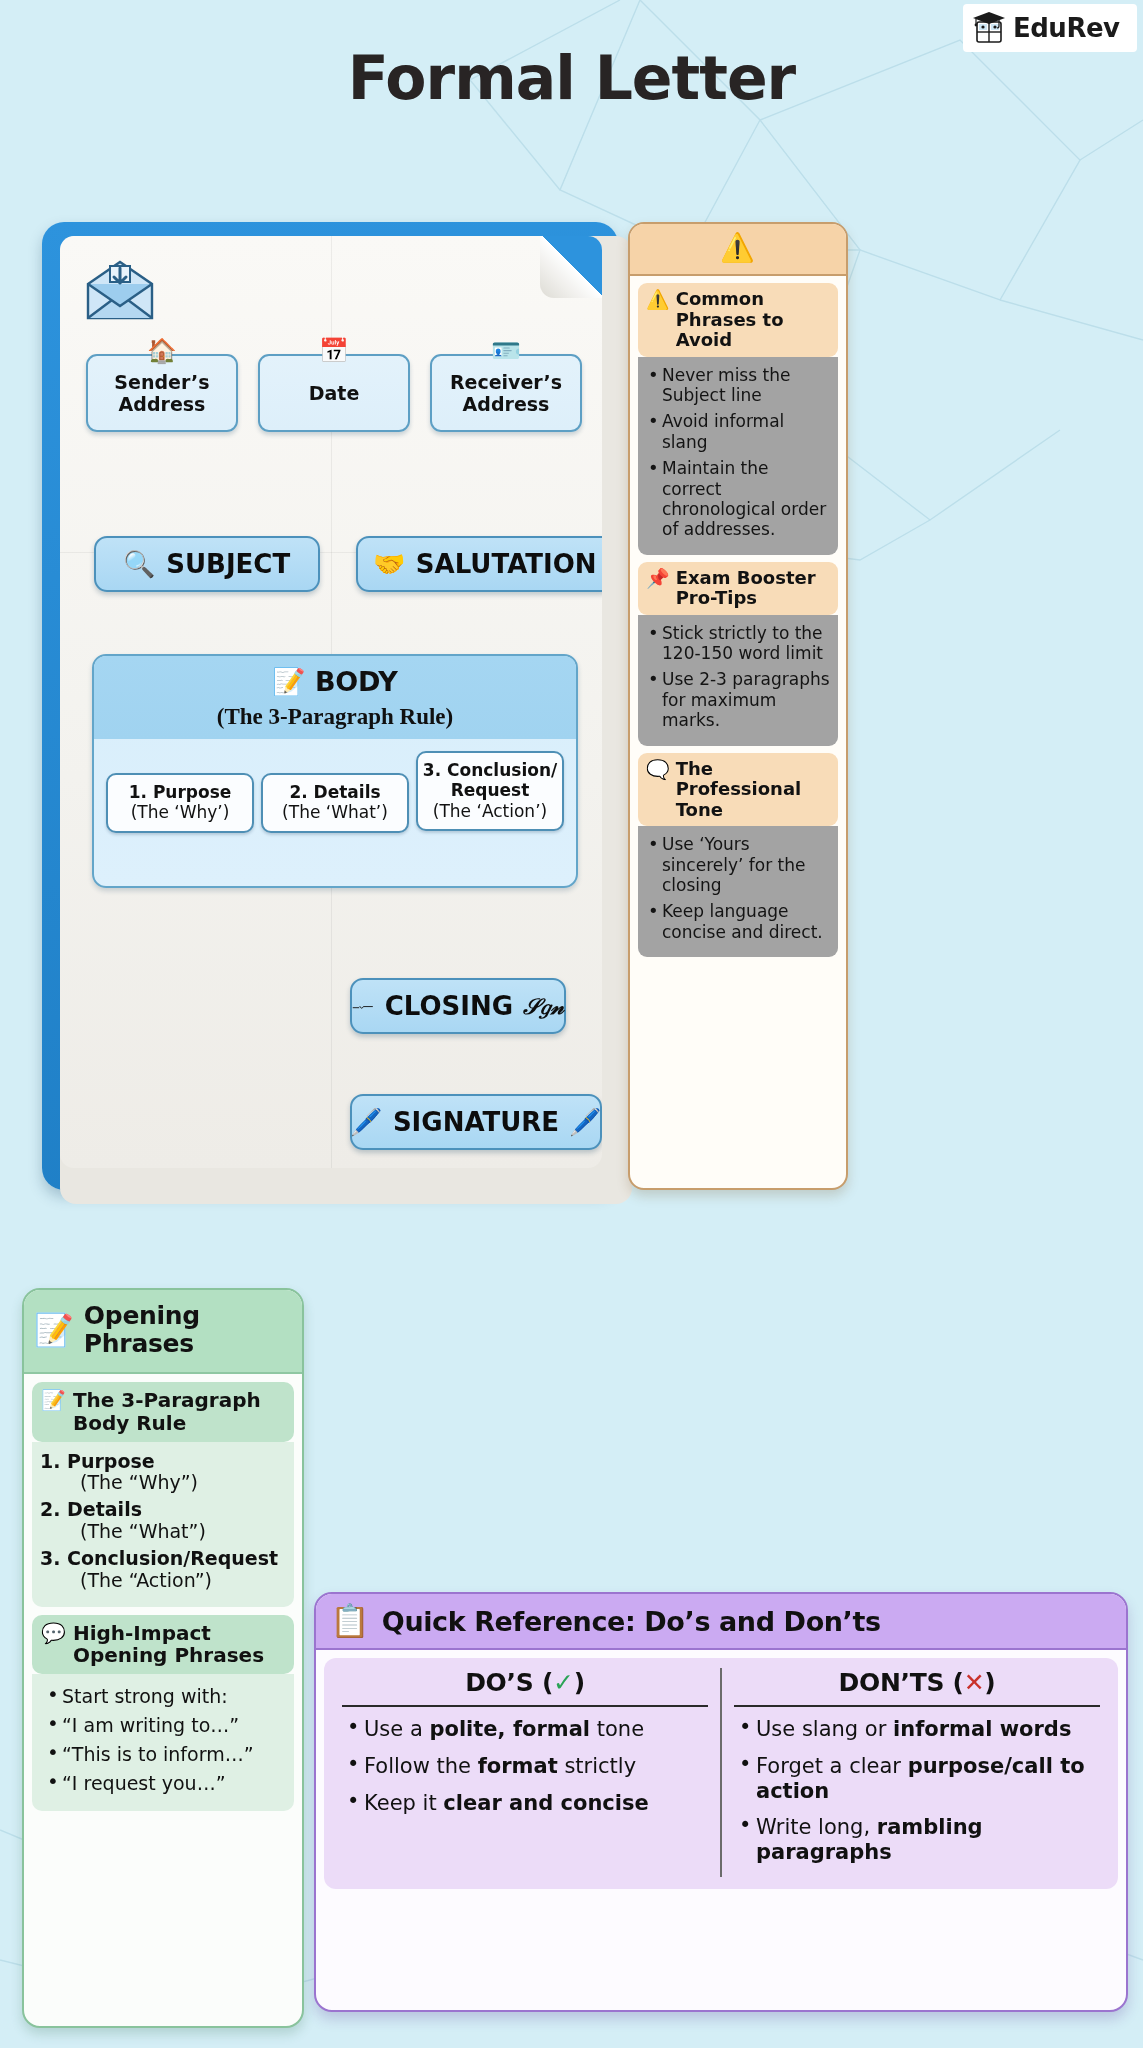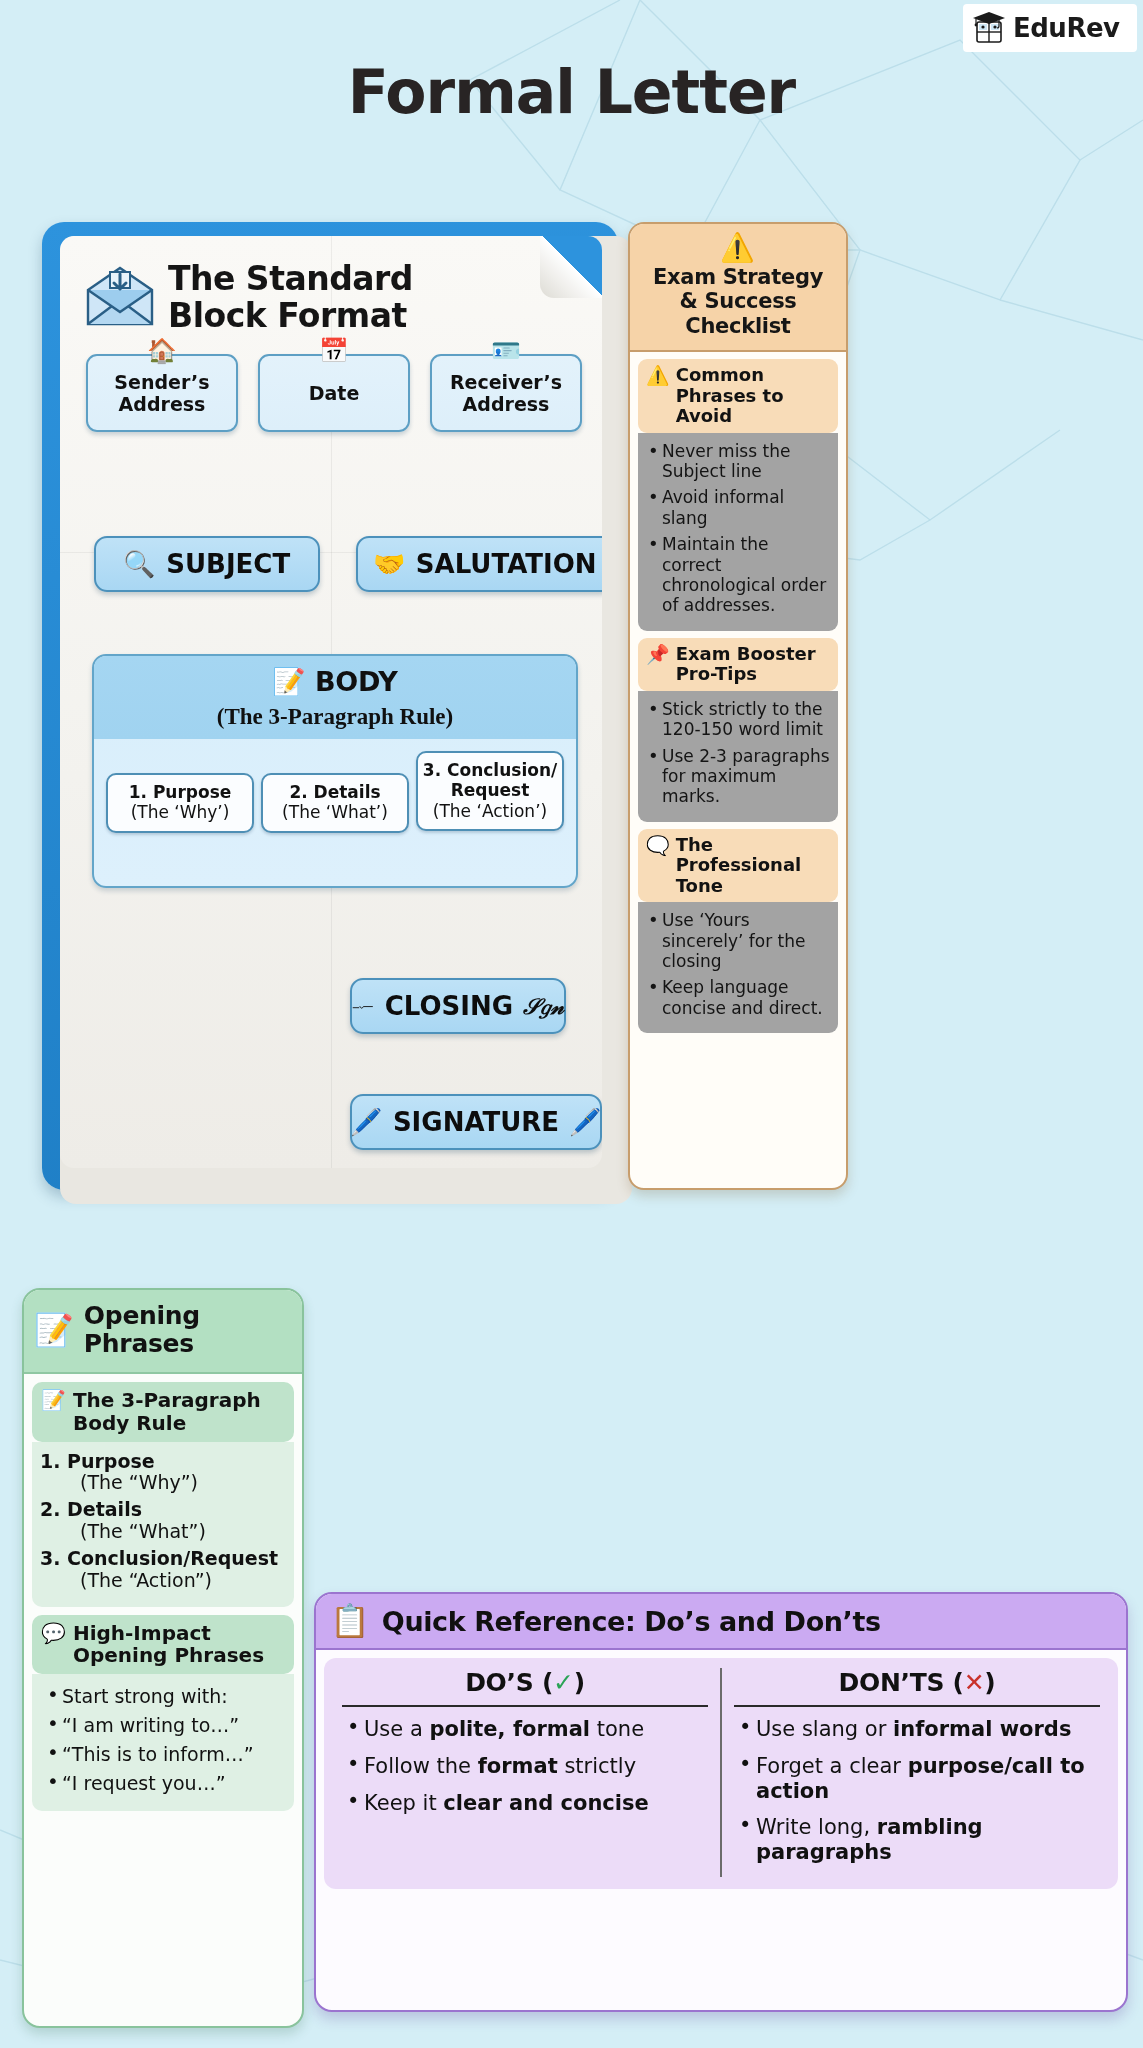--- a/index.html
+++ b/index.html
@@ -22,21 +22,21 @@
     background: #ffffff; border-radius: 4px;
     display: flex; align-items: center; gap: 4px;
     padding: 2px 8px 2px 6px; z-index: 20;
   }
   .logo-mark { width: 40px; height: 40px; flex: 0 0 40px; }
   .logo-text { font-size: 26px; font-weight: 700; color: #1b1b1b; letter-spacing: -0.5px;
                font-family: "DejaVu Sans", sans-serif; }
 
   
   .title {
-    position: absolute; top: 60px; left: 0; right: 0; z-index: 5;
+    position: absolute; top: 46px; left: 0; right: 0; z-index: 5;
     text-align: center; color: #282424;
     font-family: "DejaVu Sans", sans-serif;
     font-weight: 700; font-size: 60px; line-height: 1.07;
     letter-spacing: -1px;
   }
   .title .l2 { display: block; }
 
   
   .letter-frame {
     position: absolute; left: 42px; top: 222px; width: 576px; height: 968px;
@@ -265,24 +265,20 @@
     <div class="page-fold"></div>
 
     <div class="lc-head">
       <svg width="72" height="62" viewBox="0 0 72 62">
         <path d="M4 24 L36 2 L68 24 L68 58 L4 58 Z" fill="#cfe6f7" stroke="#2a5f86" stroke-width="2.4"></path>
         <path d="M4 58 L36 34 L68 58" fill="#b4d8f1" stroke="#2a5f86" stroke-width="2.4"></path>
         <path d="M4 24 L36 46 L68 24" fill="#9dcdee" stroke="#2a5f86" stroke-width="2.4"></path>
         <rect x="26" y="6" width="20" height="16" fill="#e8f3fb" stroke="#2a5f86" stroke-width="2"></rect>
         <path d="M36 8 L36 22 M30 17 L36 23 L42 17" stroke="#2a5f86" stroke-width="3" fill="none" stroke-linecap="round" stroke-linejoin="round"></path>
       </svg>
-      <div class="lc-head-txt">
-        <div>The Standard</div>
-        <div>Block Format</div>
-      </div>
     </div>
 
     <div class="hdr-row">
       <div class="chip">
         <span class="chip-ico">🏠</span>
         <span>Sender’s</span>
         <span>Address</span>
       </div>
       <div class="chip">
         <span class="chip-ico">📅</span>
@@ -341,25 +337,20 @@
       <span>🖊️</span>
       <span>SIGNATURE</span>
       <span>🖊️</span>
     </div>
   </div>
 </div>
 
 <div class="orange-card">
   <div class="orange-head">
     <div class="warn-ico">⚠️</div>
-    <h2>
-      <span>Exam Strategy</span><br>
-      <span>&amp; Success</span><br>
-      <span>Checklist</span>
-    </h2>
   </div>
 
   <div class="o-sec">
     <div class="o-sec-head">
       <span class="ic">⚠️</span>
       <span class="tx">Common Phrases to Avoid</span>
     </div>
     <div class="o-body">
       <ul>
         <li>Never miss the Subject line</li>

